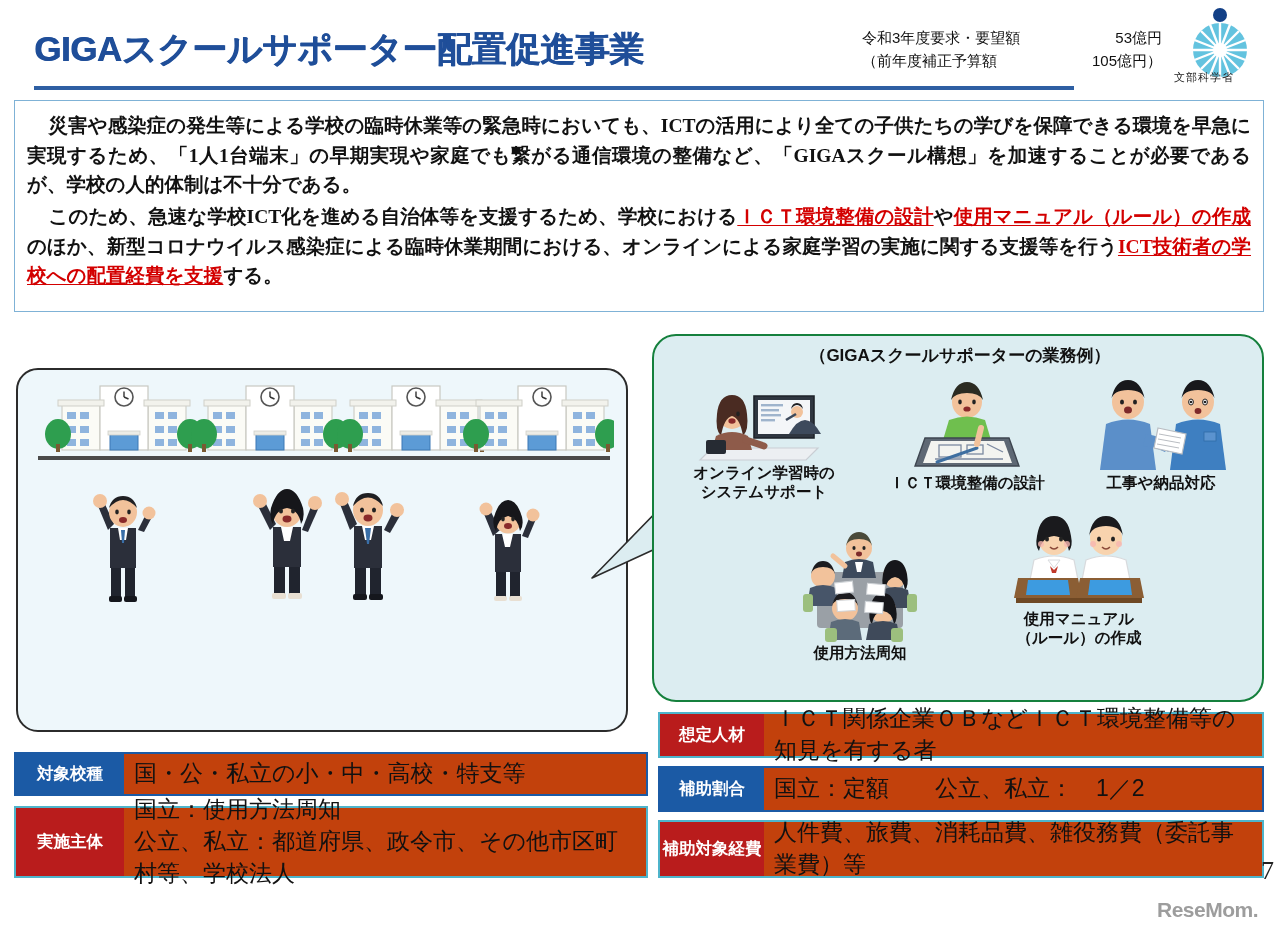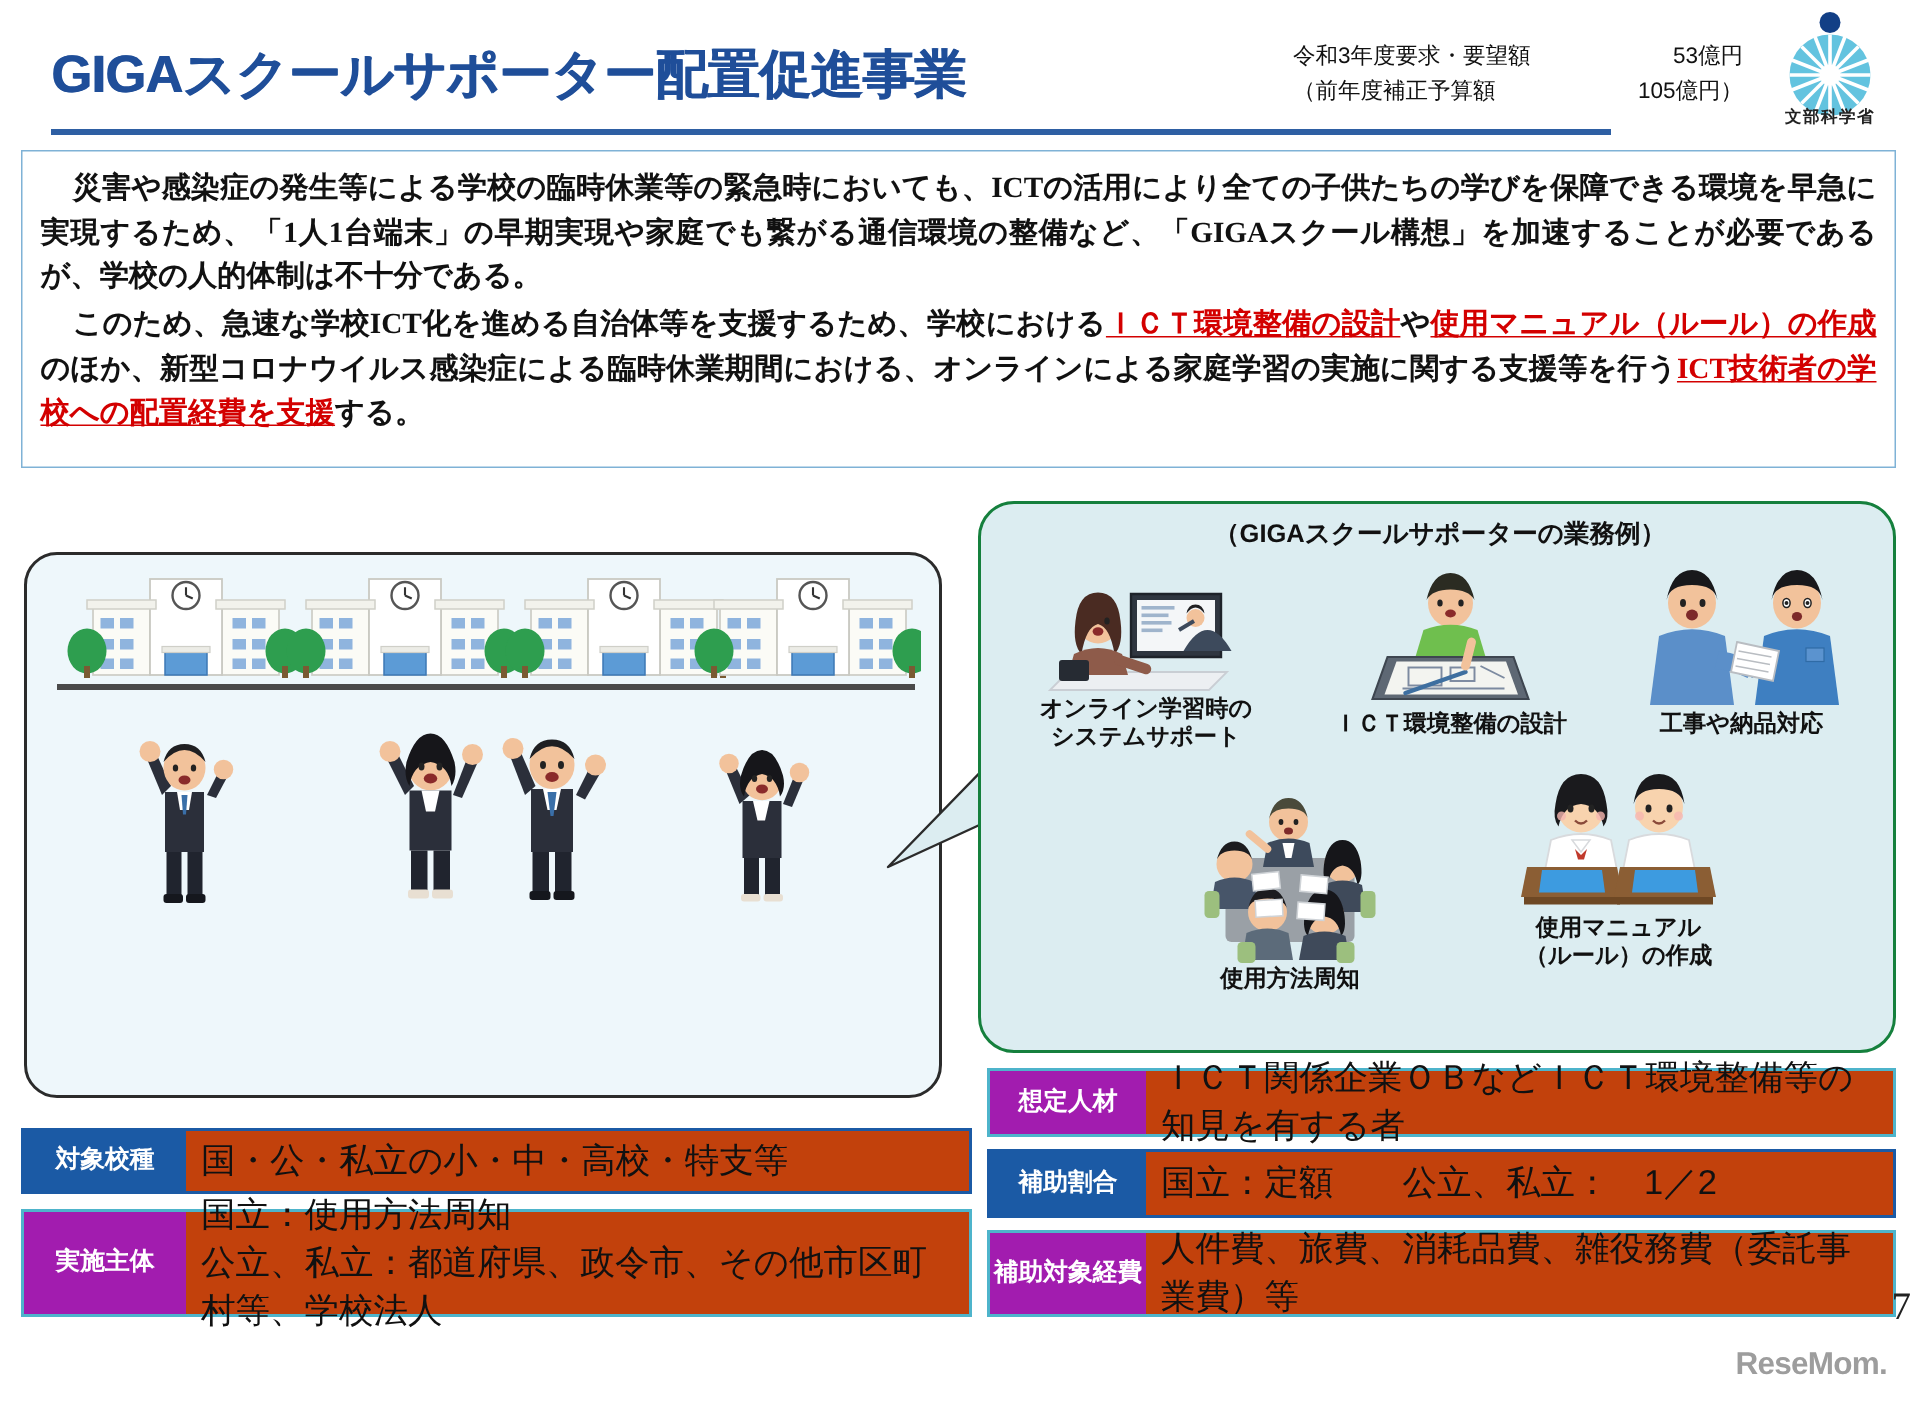--- a/index.html
+++ b/index.html
@@ -21,22 +21,22 @@
   }
   .budget{
     position:absolute;right:118px;top:26px;width:300px;
     text-align:right;font-size:15px;color:#111;line-height:1.55;
   }
   .budget .row{display:flex;white-space:nowrap;}
   .budget .lbl{flex:0 0 auto;}
   .budget .amt{margin-left:auto;padding-left:14px;}
   .mext-logo{position:absolute;right:14px;top:6px;width:92px;height:84px;}
   .mext-name{
-    position:absolute;right:14px;top:70px;width:92px;text-align:center;
-    font-size:11px;color:#222;letter-spacing:1px;font-weight:bold;
+    position:absolute;right:14px;top:70px;width:92px;
+    font-size:11px;color:#222;letter-spacing:1px;font-weight:normal;
   }
   .hrule{position:absolute;left:34px;top:86px;width:1040px;height:4px;background:#2E5FA3;}
 
   
   .desc{
     position:absolute;left:14px;top:100px;width:1250px;height:212px;
     box-sizing:border-box;border:1.5px solid #7FB2D6;background:#fff;
     padding:10px 12px 6px 12px;
   }
   .desc p{
@@ -85,21 +85,21 @@
     display:flex;align-items:center;justify-content:center;
     color:#fff;font-weight:bold;font-size:16.5px;text-align:center;
     line-height:1.18;flex:0 0 auto;box-sizing:border-box;
   }
   .ir-value{
     flex:1 1 auto;background:#c2410c;display:flex;align-items:center;
     box-sizing:border-box;padding:4px 10px;
     font-size:23px;color:#111;line-height:1.38;
   }
   .ir-dark{background:#1B5AA5;}
-  .ir-teal{background:#a21caf;}
+  .ir-teal{background:#b91c1c;}
   .bd-dark{border:2.5px solid #1B5AA5;}
   .bd-teal{border:2.5px solid #4EB4CB;}
 
   .pagenum{
     position:absolute;right:6px;top:856px;font-size:26px;color:#222;
     font-family:"Liberation Serif","DejaVu Serif",serif;
   }
   .watermark{
     position:absolute;right:22px;top:898px;
     font-size:21px;font-weight:bold;color:#9d9d9d;letter-spacing:-0.5px;

